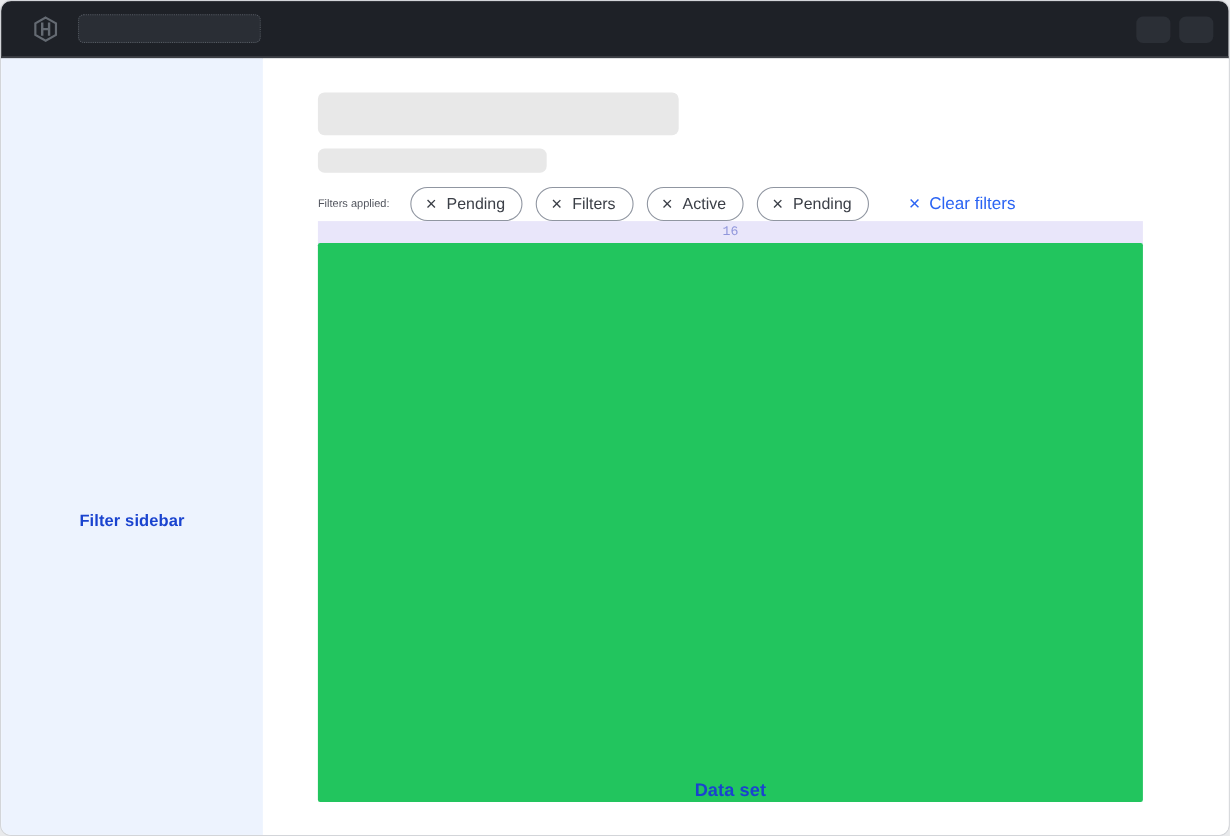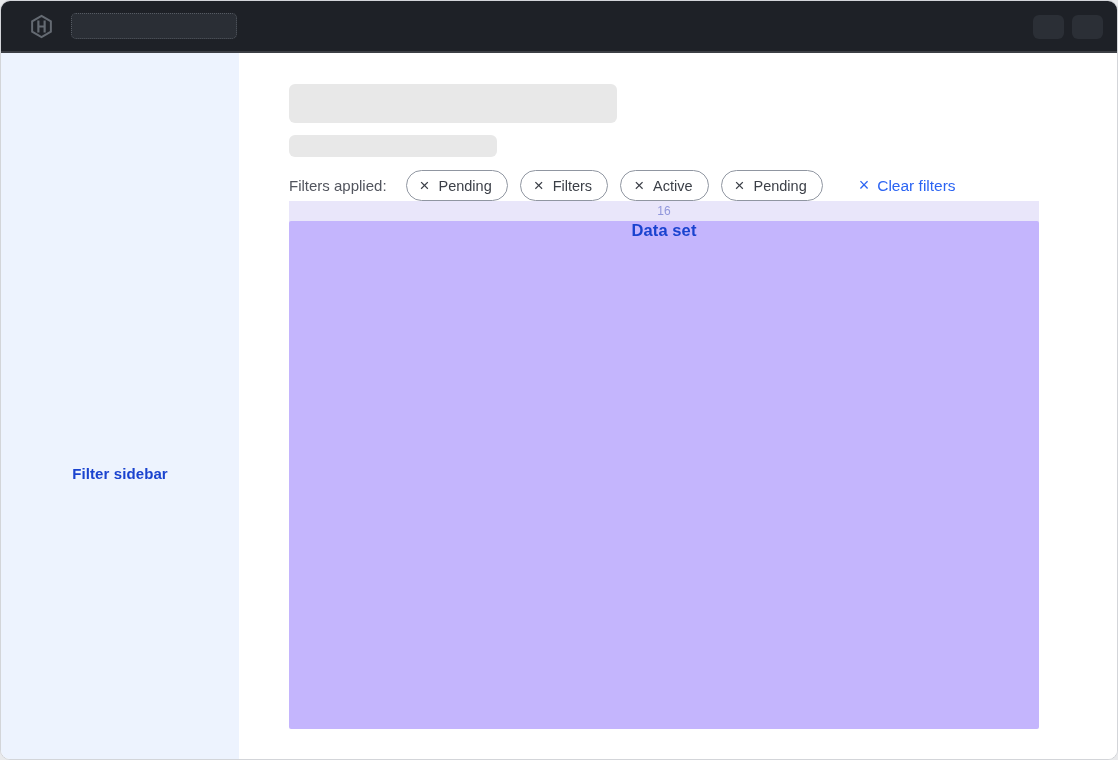--- a/index.html
+++ b/index.html
@@ -89,21 +89,21 @@
 
   .filters-row {
     position: absolute;
     left: 50px; top: 117px;
     height: 31px;
     display: flex;
     align-items: center;
     white-space: nowrap;
   }
   .filters-label {
-    font-size: 15px;
+    font-size: 10px;
     color: #52555e;
     margin-right: 19px;
   }
   .chip {
     display: inline-flex;
     align-items: center;
     height: 31px;
     box-sizing: border-box;
     background: #ffffff;
     border: 1px solid #9096a1;
@@ -142,34 +142,35 @@
     margin-right: 8px;
     position: relative;
     top: -1px;
   }
   .count-band {
     position: absolute;
     left: 50px; top: 148px;
     width: 750px; height: 34px;
     background: #e9e6fa;
     text-align: center;
+    font-family: Liberation Mono, monospace;
   }
   .count-band .count {
     font-size: 12px;
     line-height: 16px;
     color: #9096db;
   }
   .dataset {
     position: absolute;
     left: 50px; top: 168px;
     width: 750px; height: 508px;
-    background: #c4b5fd;
+    background: #22c55e;
     border-radius: 2px;
     display: flex;
-    align-items: flex-start;
+    align-items: flex-end;
     justify-content: center;
   }
   .dataset-label {
     font-size: 16.5px;
     font-weight: bold;
     color: #1a43cf;
     letter-spacing: 0.1px;
   }
 </style>
 </head>

